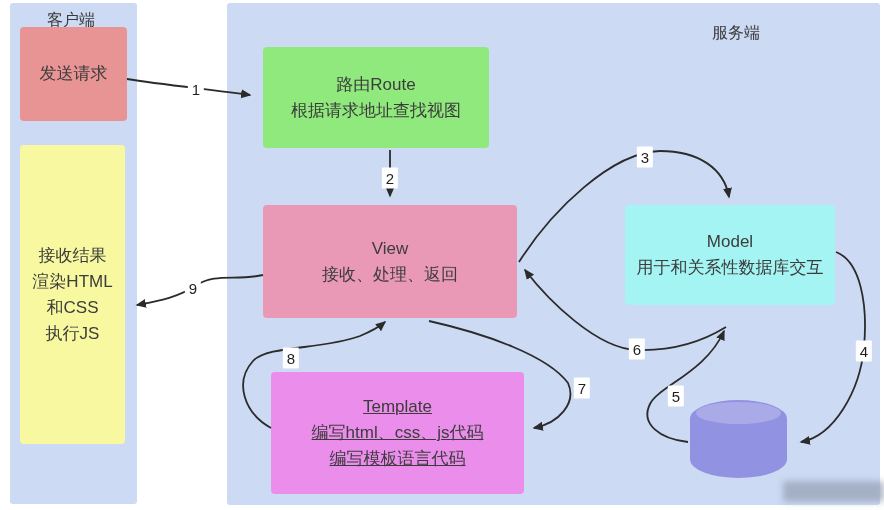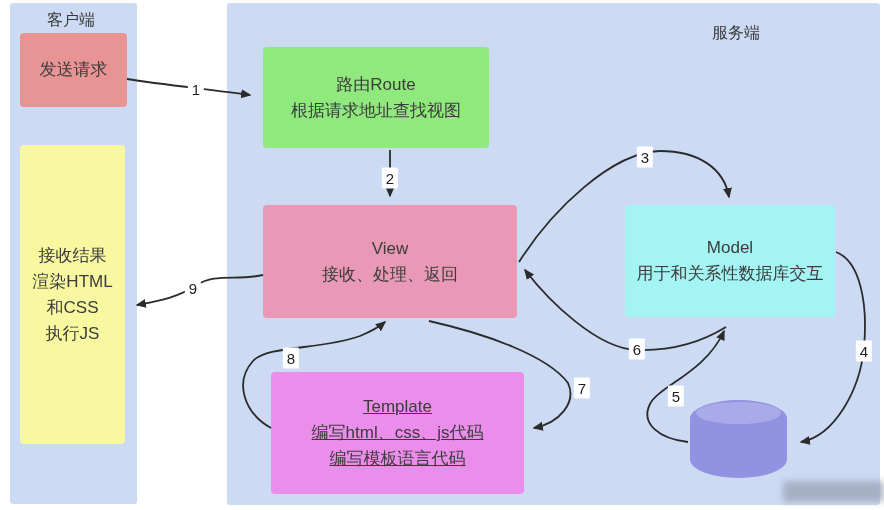--- a/index.html
+++ b/index.html
@@ -53,42 +53,42 @@
 <body>
 
 <div class="stage">
 
   <div class="panel" style="left:10px;top:3px;width:127px;height:501px;"></div>
   <div class="panel" style="left:227px;top:3px;width:653px;height:502px;"></div>
 
   <div class="panel-title" style="left:47px;top:10px;">客户端</div>
   <div class="panel-title" style="left:712px;top:23px;">服务端</div>
 
-  <div class="node box-send" style="left:20px;top:33px;width:107px;height:74px;align-items:center;">
+  <div class="node box-send" style="left:20px;top:27px;width:107px;height:94px;align-items:center;">
     <div class="t">发送请求</div>
   </div>
 
   <div class="node box-receive" style="left:20px;top:145px;width:105px;height:299px;justify-content:center;">
     <div class="t">接收结果</div>
     <div class="t">渲染HTML</div>
     <div class="t">和CSS</div>
     <div class="t">执行JS</div>
   </div>
 
   <div class="node box-route" style="left:263px;top:47px;width:226px;height:101px;">
     <div class="t">路由Route</div>
     <div class="t">根据请求地址查找视图</div>
   </div>
 
   <div class="node box-view" style="left:263px;top:205px;width:254px;height:113px;">
     <div class="t">View</div>
     <div class="t">接收、处理、返回</div>
   </div>
 
-  <div class="node box-model" style="left:625px;top:205px;width:210px;height:112px;">
+  <div class="node box-model" style="left:625px;top:205px;width:210px;height:100px;">
     <div class="t">Model</div>
     <div class="t">用于和关系性数据库交互</div>
   </div>
 
   <div class="node box-template" style="left:271px;top:372px;width:253px;height:122px;text-decoration:underline;">
     <div class="t">Template</div>
     <div class="t">编写html、css、js代码</div>
     <div class="t">编写模板语言代码</div>
   </div>
 

